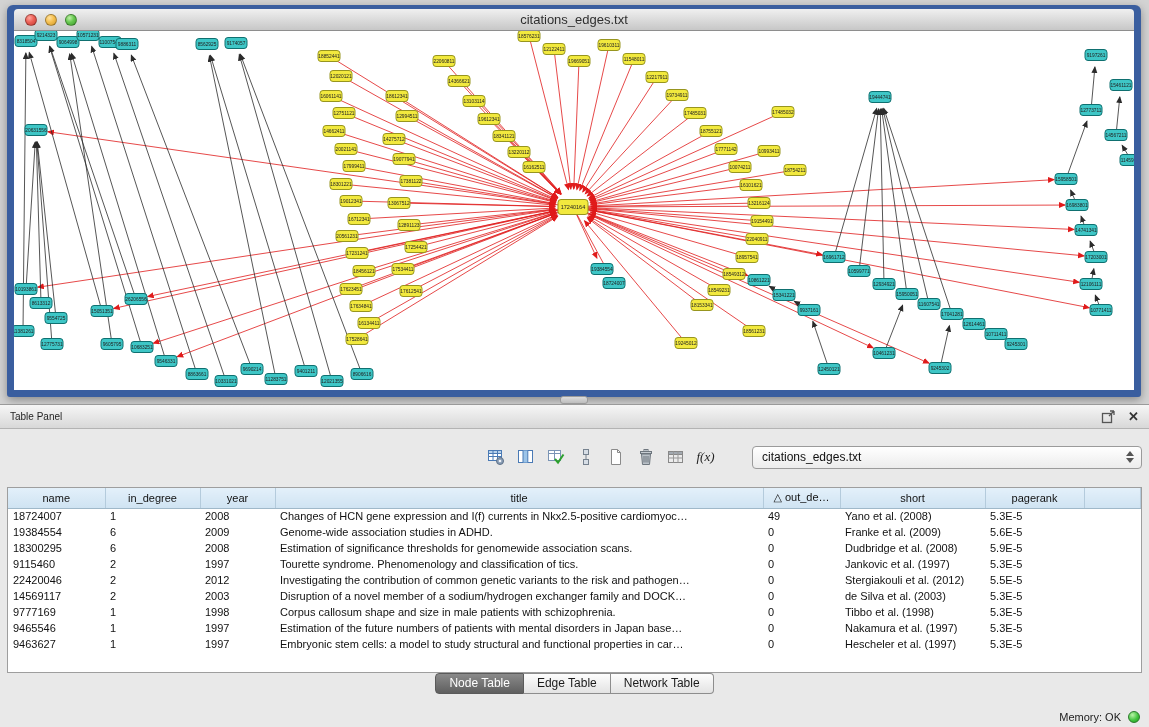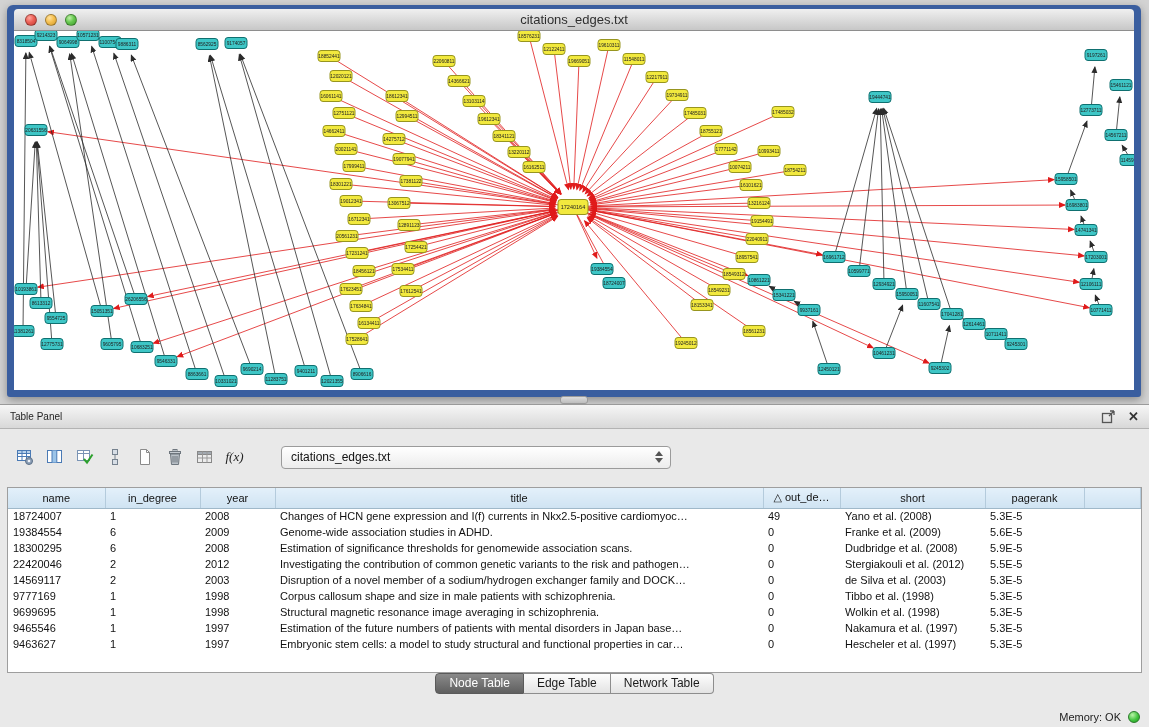--- a/index.html
+++ b/index.html
@@ -28,21 +28,21 @@
   #table-panel { position:absolute; left:0; top:404px; width:1149px; height:323px;
     background:#e9e9e9; border-top:1px solid #9a9a9a; }
   .panel-header { height:24px; background:linear-gradient(#f6f6f6,#d8d8d8);
     border-bottom:1px solid #b3b3b3; display:flex; align-items:center; padding:0 10px; }
   .panel-title { font-size:10px; color:#1f1f1f; flex:1; }
   .panel-float { width:15px; height:15px; margin-right:12px; cursor:default; }
   .panel-close { font-size:13px; font-weight:bold; color:#333; line-height:15px; cursor:default; }
 
   .panel-body { position:relative; padding:14px 7px 0 7px; height:299px; }
 
-  .toolbar { display:flex; align-items:center; height:28px; padding-left:4px; }
+  .toolbar { display:flex; align-items:center; height:28px; padding-left:4px;justify-content:flex-end; }
   .tool-btn { width:27px; height:26px; display:flex; align-items:center; justify-content:center;
     background:transparent; border:none; margin-right:3px; }
   .fx-glyph { font-style:italic; font-size:13px; color:#222; font-family:"Liberation Serif",serif; }
   .combo { margin-left:30px; width:390px; height:23px; border:1px solid #9b9b9b; border-radius:4px;
     background:linear-gradient(#ffffff,#ececec); display:flex; align-items:center;
     font-size:12px; color:#111; padding-left:9px; position:relative; }
   .combo-arrows { position:absolute; right:7px; top:4px; display:flex; flex-direction:column; gap:2px; }
   .combo-arrows .up { width:0; height:0; border-left:4px solid transparent; border-right:4px solid transparent; border-bottom:5px solid #555; }
   .combo-arrows .down { width:0; height:0; border-left:4px solid transparent; border-right:4px solid transparent; border-top:5px solid #555; }
 
@@ -800,20 +800,30 @@
               <td>18300295</td>
               <td>6</td>
               <td>2008</td>
               <td>Estimation of significance thresholds for genomewide association scans.</td>
               <td>0</td>
               <td>Dudbridge et al. (2008)</td>
               <td>5.9E-5</td>
               <td></td>
             </tr>
             <tr>
+              <td>9115460</td>
+              <td>2</td>
+              <td>1997</td>
+              <td>Tourette syndrome. Phenomenology and classification of tics.</td>
+              <td>0</td>
+              <td>Jankovic et al. (1997)</td>
+              <td>5.3E-5</td>
+              <td></td>
+            </tr>
+            <tr>
               <td>22420046</td>
               <td>2</td>
               <td>2012</td>
               <td>Investigating the contribution of common genetic variants to the risk and pathogen…</td>
               <td>0</td>
               <td>Stergiakouli et al. (2012)</td>
               <td>5.5E-5</td>
               <td></td>
             </tr>
             <tr>
@@ -830,30 +840,20 @@
               <td>9777169</td>
               <td>1</td>
               <td>1998</td>
               <td>Corpus callosum shape and size in male patients with schizophrenia.</td>
               <td>0</td>
               <td>Tibbo et al. (1998)</td>
               <td>5.3E-5</td>
               <td></td>
             </tr>
             <tr>
-              <td>9699695</td>
-              <td>1</td>
-              <td>1998</td>
-              <td>Structural magnetic resonance image averaging in schizophrenia.</td>
-              <td>0</td>
-              <td>Wolkin et al. (1998)</td>
-              <td>5.3E-5</td>
-              <td></td>
-            </tr>
-            <tr>
               <td>9465546</td>
               <td>1</td>
               <td>1997</td>
               <td>Estimation of the future numbers of patients with mental disorders in Japan base…</td>
               <td>0</td>
               <td>Nakamura et al. (1997)</td>
               <td>5.3E-5</td>
               <td></td>
             </tr>
             <tr>

